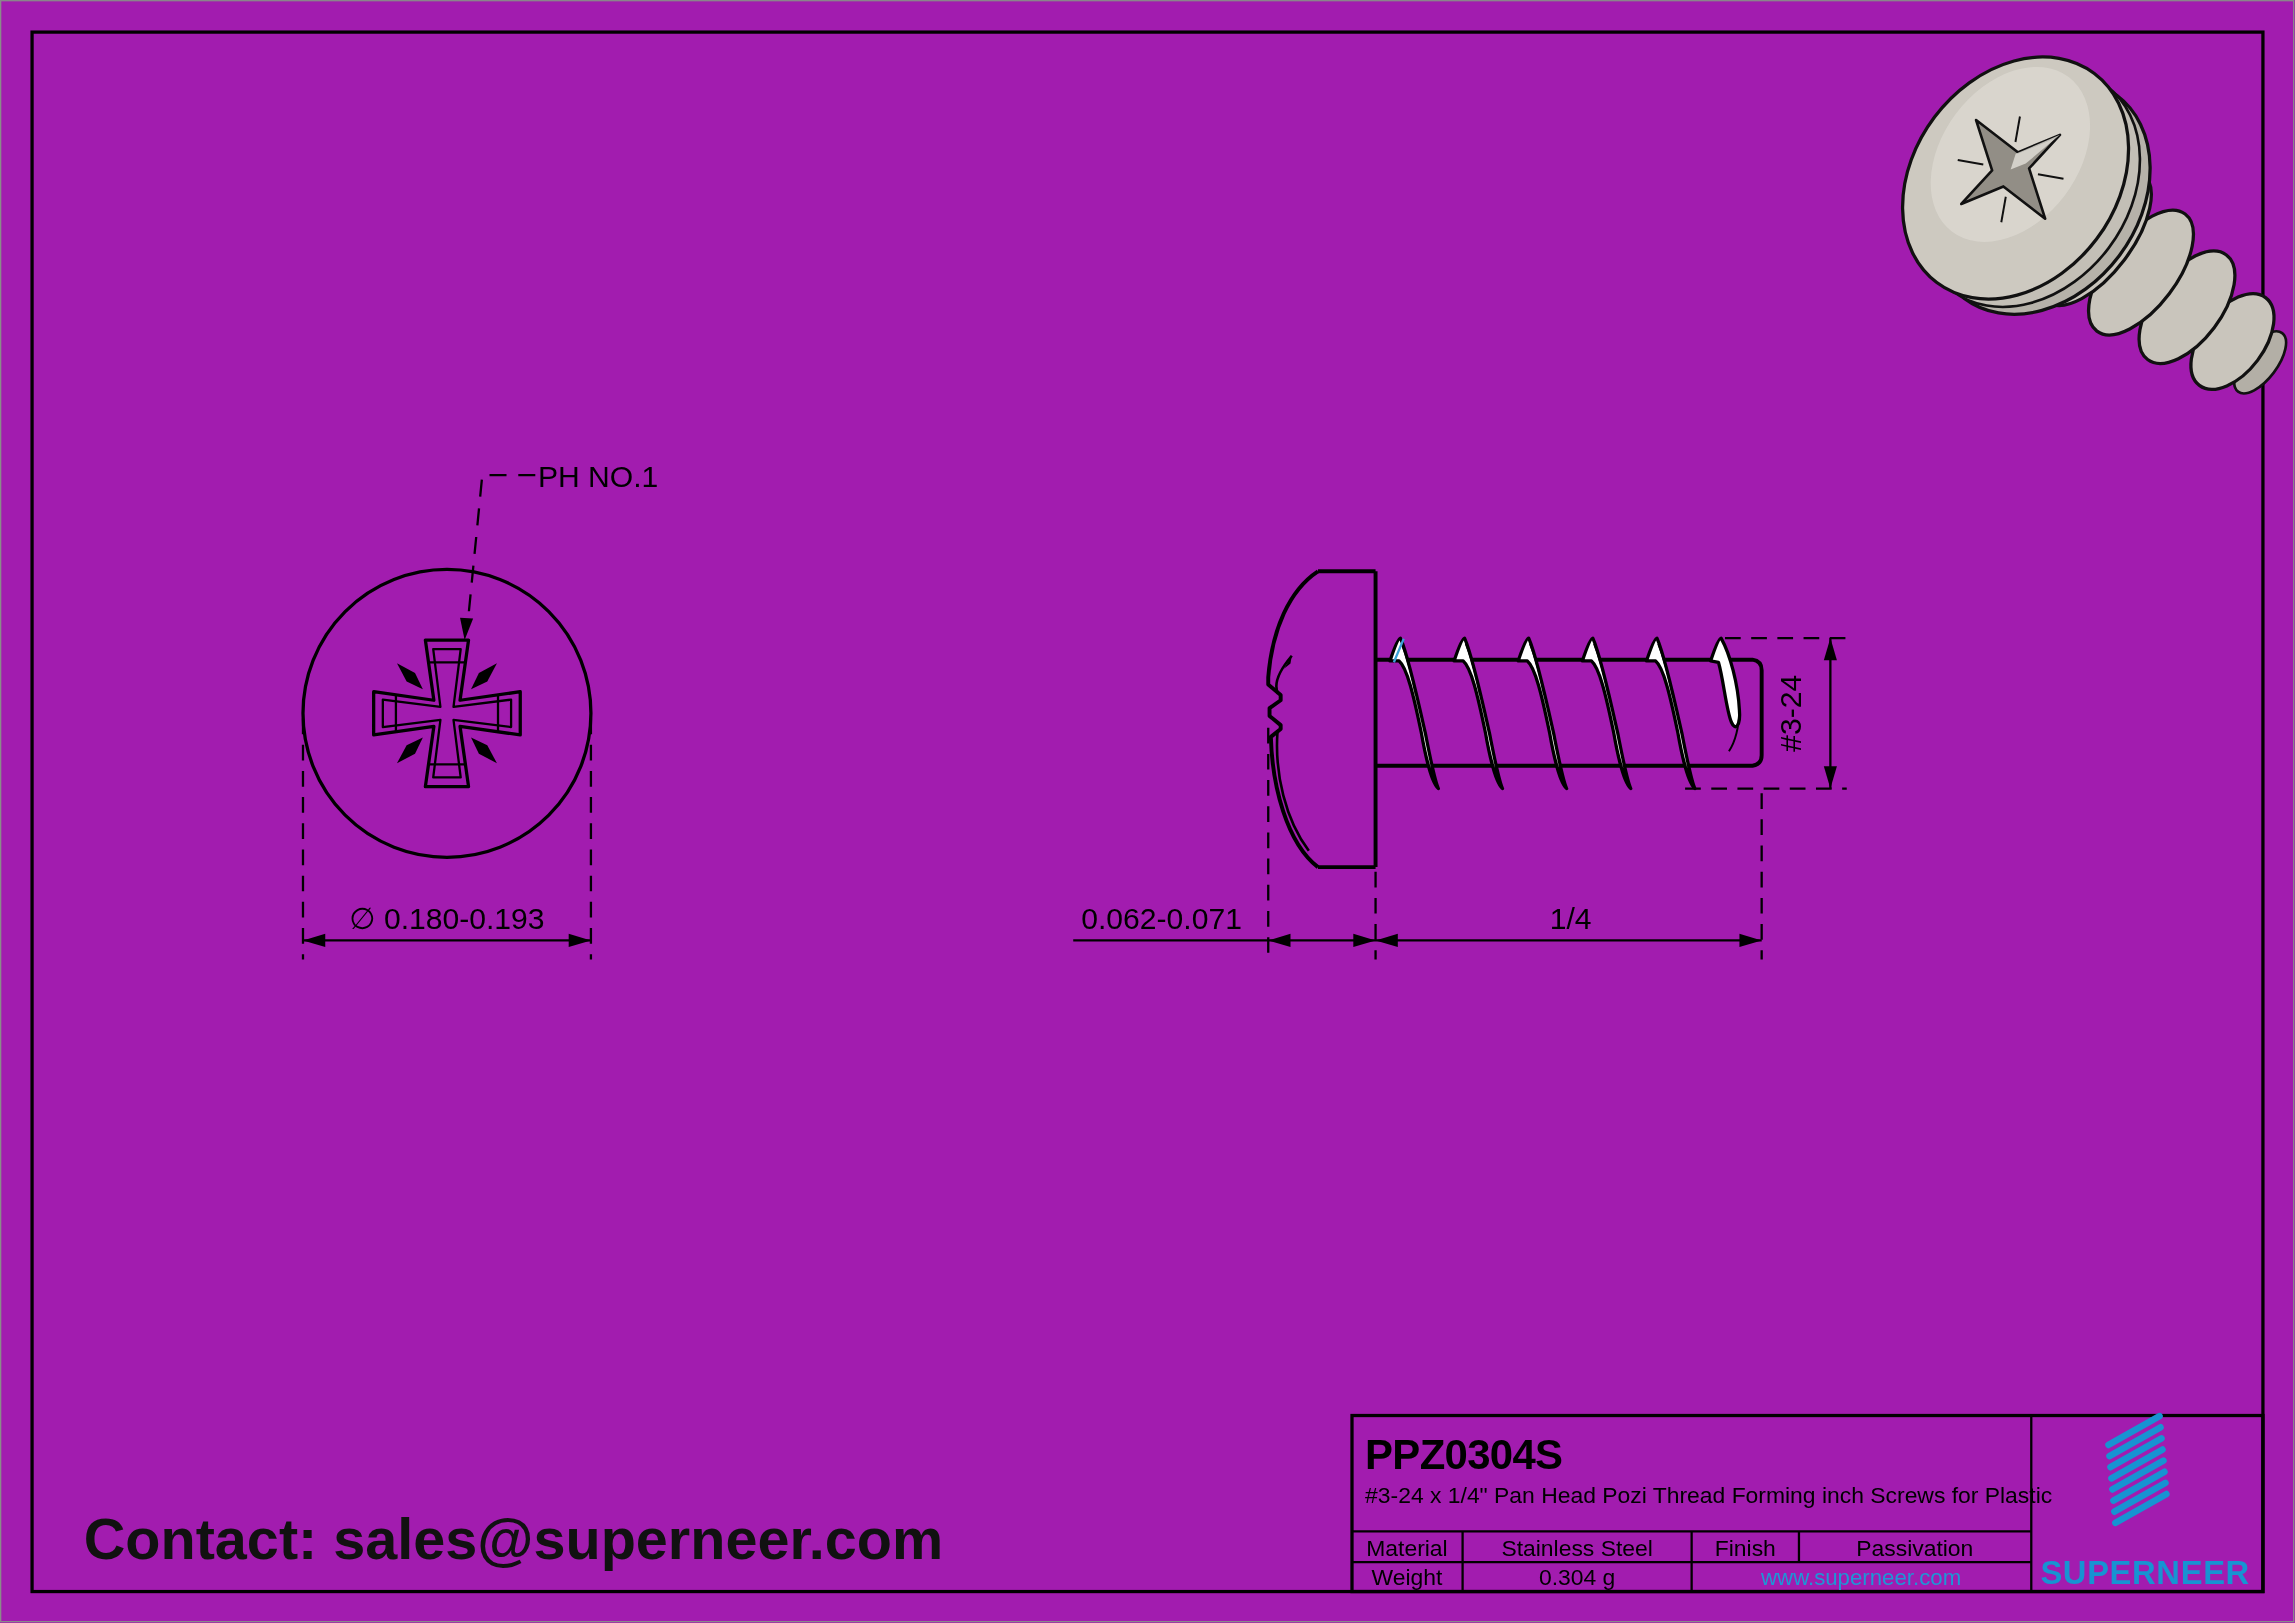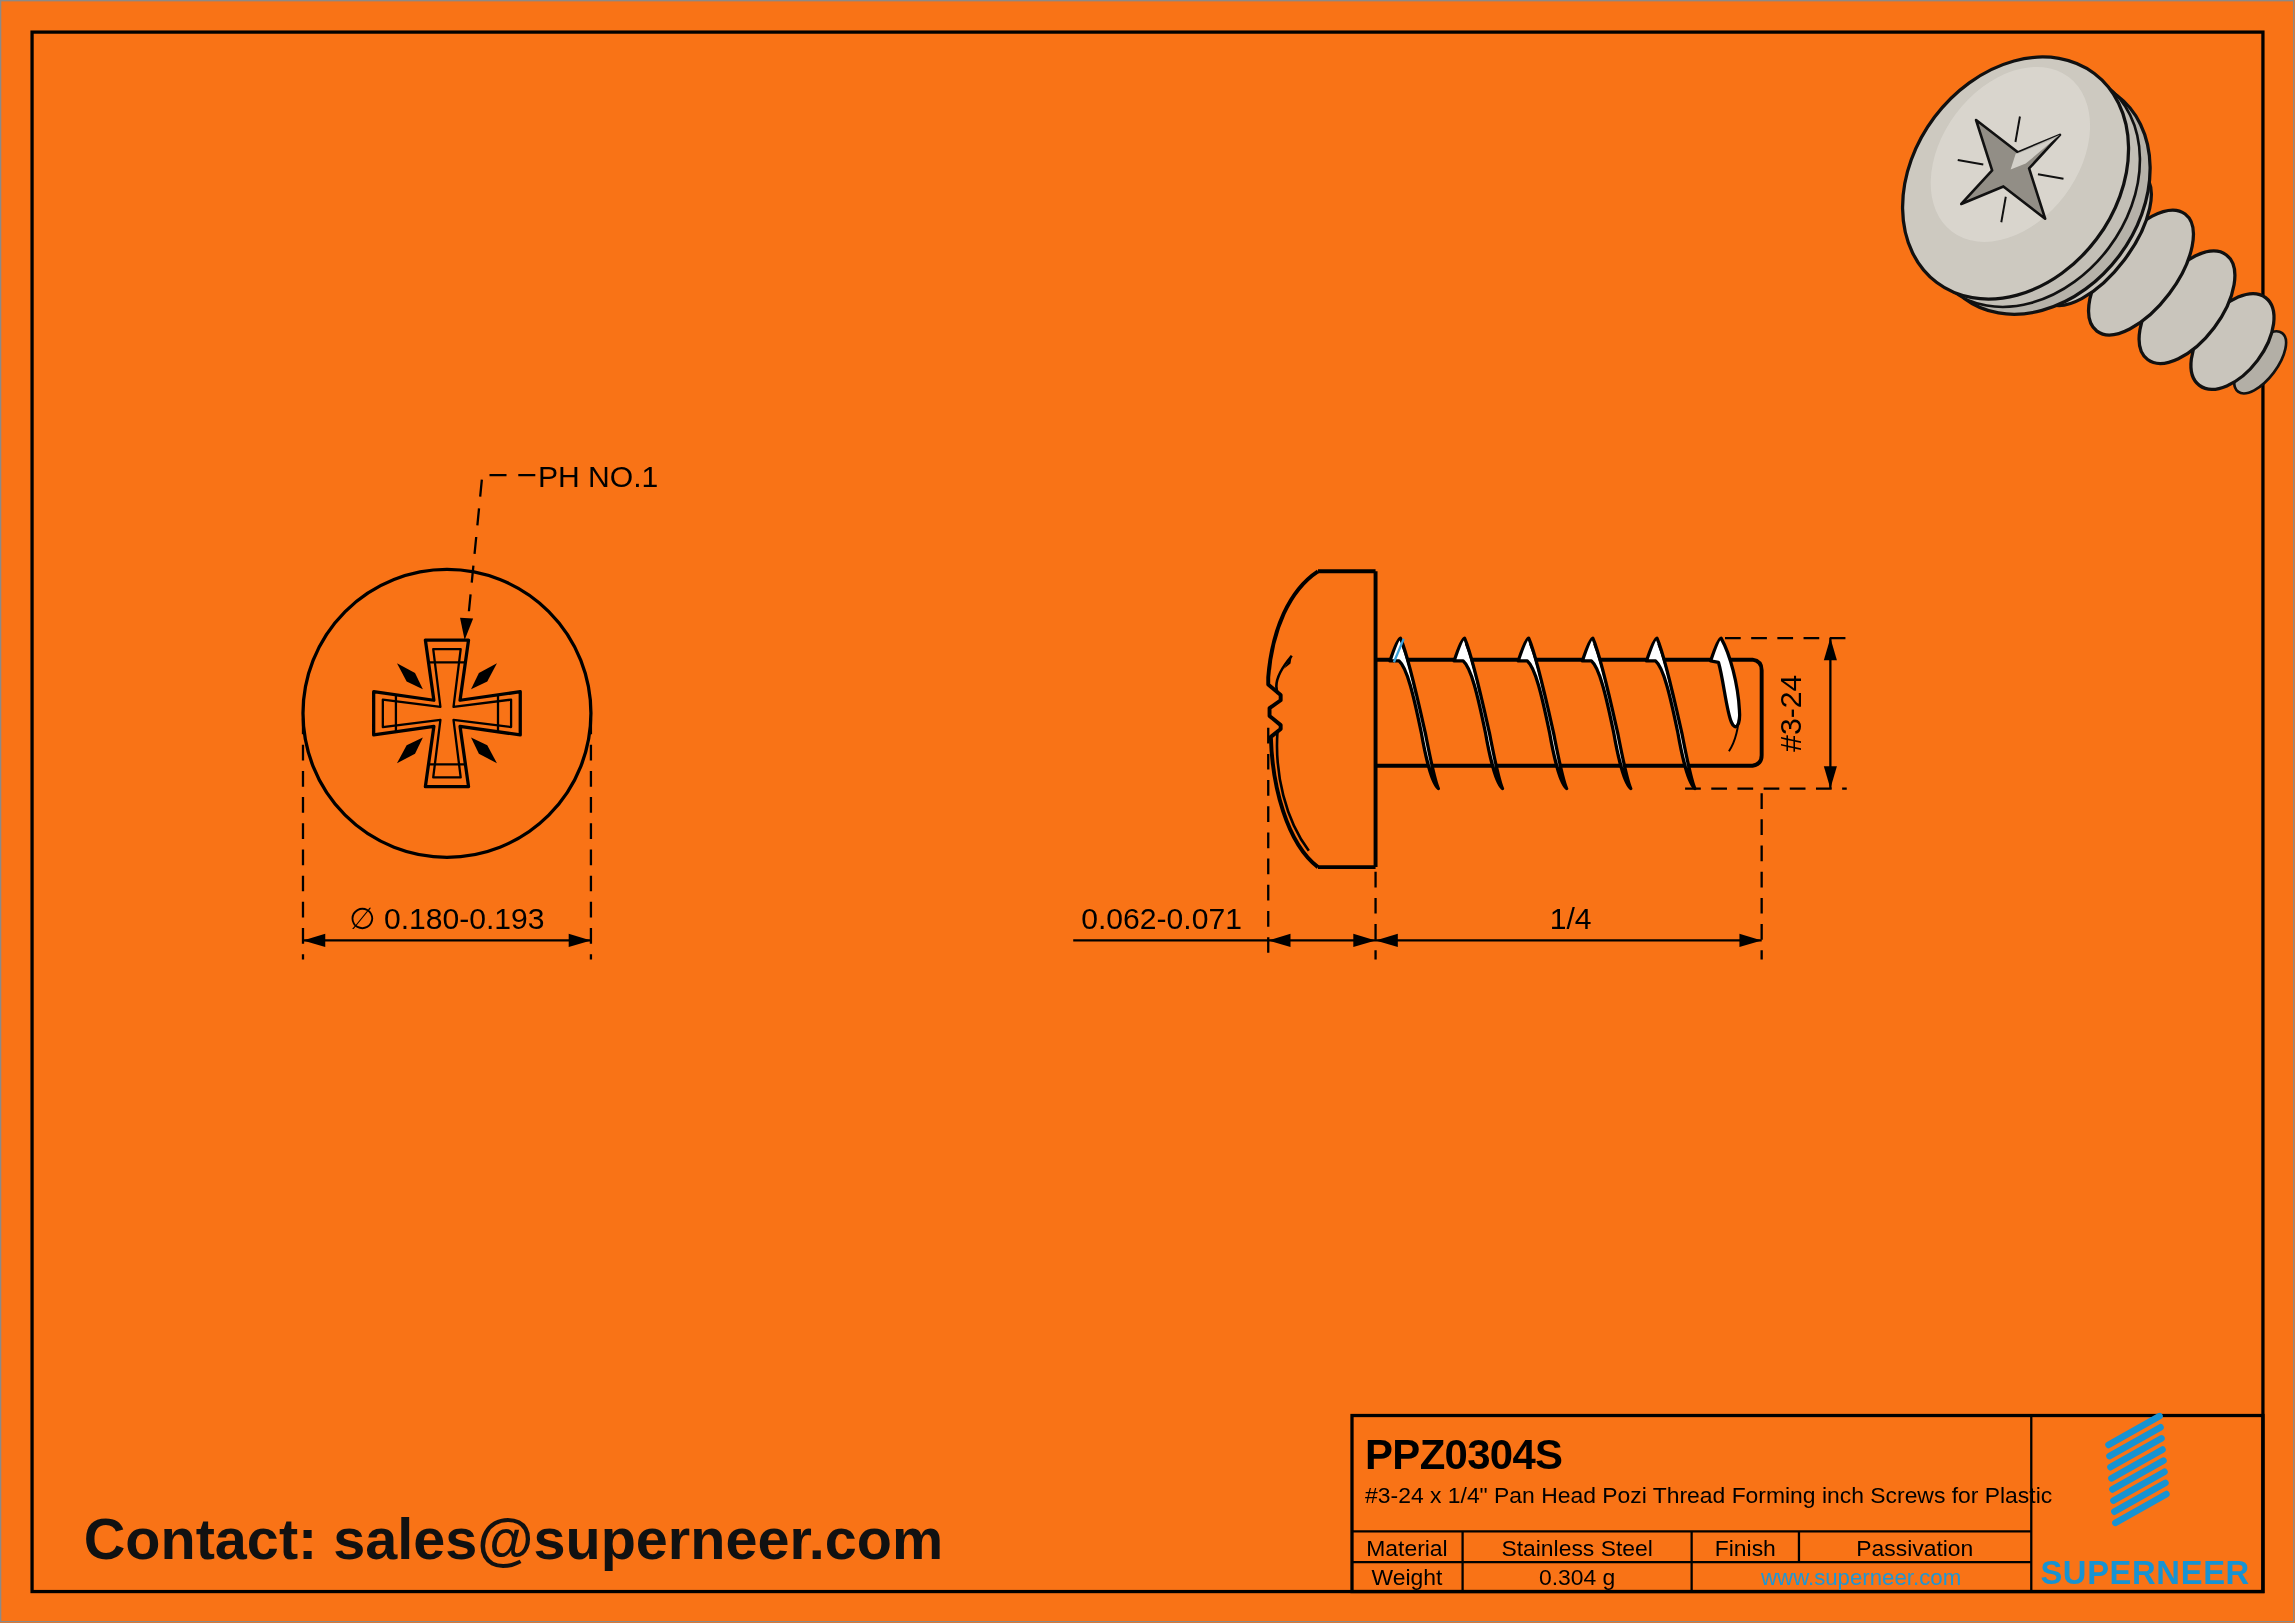--- a/index.html
+++ b/index.html
@@ -1,19 +1,19 @@
 <!DOCTYPE html>
 <html style="font-size:10.5px"><head>
 <meta charset="utf-8">
 <style>
   html,body{margin:0;padding:0;background:#e8e8e8;}
   .page{
     position:relative;
     width:2295px;height:1623px;
-    background:#f97316;
+    background:#a21caf;
     font-family:"Liberation Sans","DejaVu Sans",sans-serif;
     overflow:hidden;
   }
   svg.sheet{position:absolute;left:0;top:0;}
   svg text{fill:#000;}
   .dimtxt{font-size:46px;}
   .phtxt{font-size:46px;}
   .contact{font-size:88px;font-weight:700;fill:#111111;}
   .pn{font-size:64px;font-weight:700;letter-spacing:-1px;}
   .desc{font-size:35px;}

